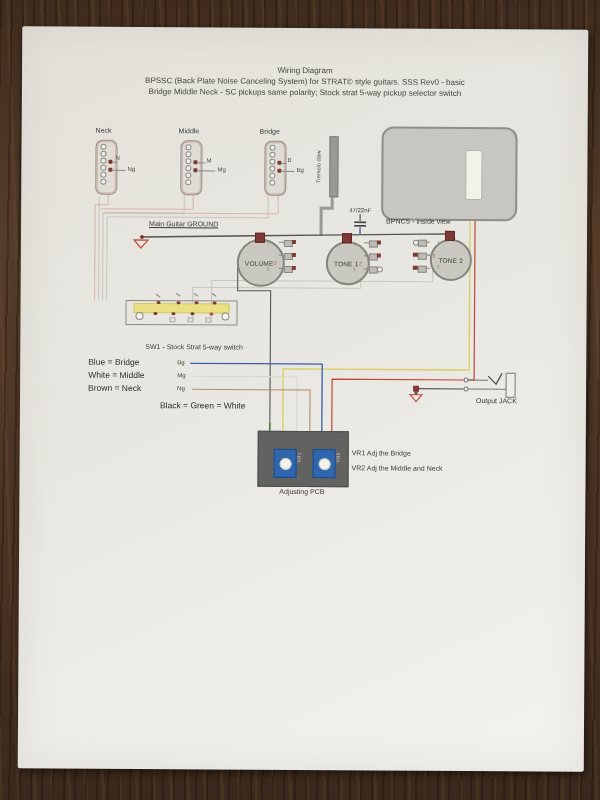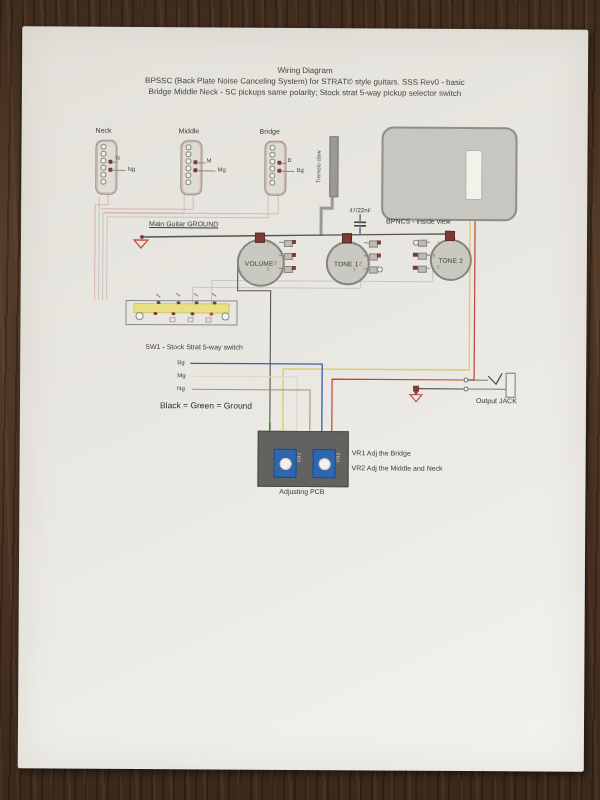--- a/index.html
+++ b/index.html
@@ -274,24 +274,29 @@
     <span class="sdot pink" style="left:189px;top:284.5px;"></span>
     <span class="smark" style="left:137px;top:266px;"></span>
     <span class="smark" style="left:157px;top:265px;"></span>
     <span class="smark" style="left:175px;top:265px;"></span>
     <span class="smark" style="left:193px;top:265px;"></span>
     <span class="ssq" style="left:149px;top:290px;"></span>
     <span class="ssq" style="left:167px;top:290px;"></span>
     <span class="ssq" style="left:185px;top:290px;"></span>
     <div class="abs t7" style="left:125px;top:316px;">SW1 - Stock Strat 5-way switch</div>
 
+    <div class="abs legend" style="left:68px;top:329px;">
+      <div>Blue = Bridge</div>
+      <div>White = Middle</div>
+      <div>Brown = Neck</div>
+    </div>
     <span class="abs t6" style="left:157px;top:332px;">Bg</span>
     <span class="abs t6" style="left:157px;top:345px;">Mg</span>
     <span class="abs t6" style="left:157px;top:358px;">Ng</span>
-    <div class="abs legend" style="left:140px;top:372px;">Black = Green = Ground</div>
+    <div class="abs legend" style="left:140px;top:372px;">Black = Green = White</div>
 
     <div class="abs t7" style="left:456px;top:368px;">Output JACK</div>
 
     <div class="abs pcb">
       <div class="trimmer" style="left:15px;top:17px;">
           <span class="screw"></span>
         </div>
       <div class="trimmer" style="left:54px;top:17px;">
           <span class="screw"></span>
         </div>

